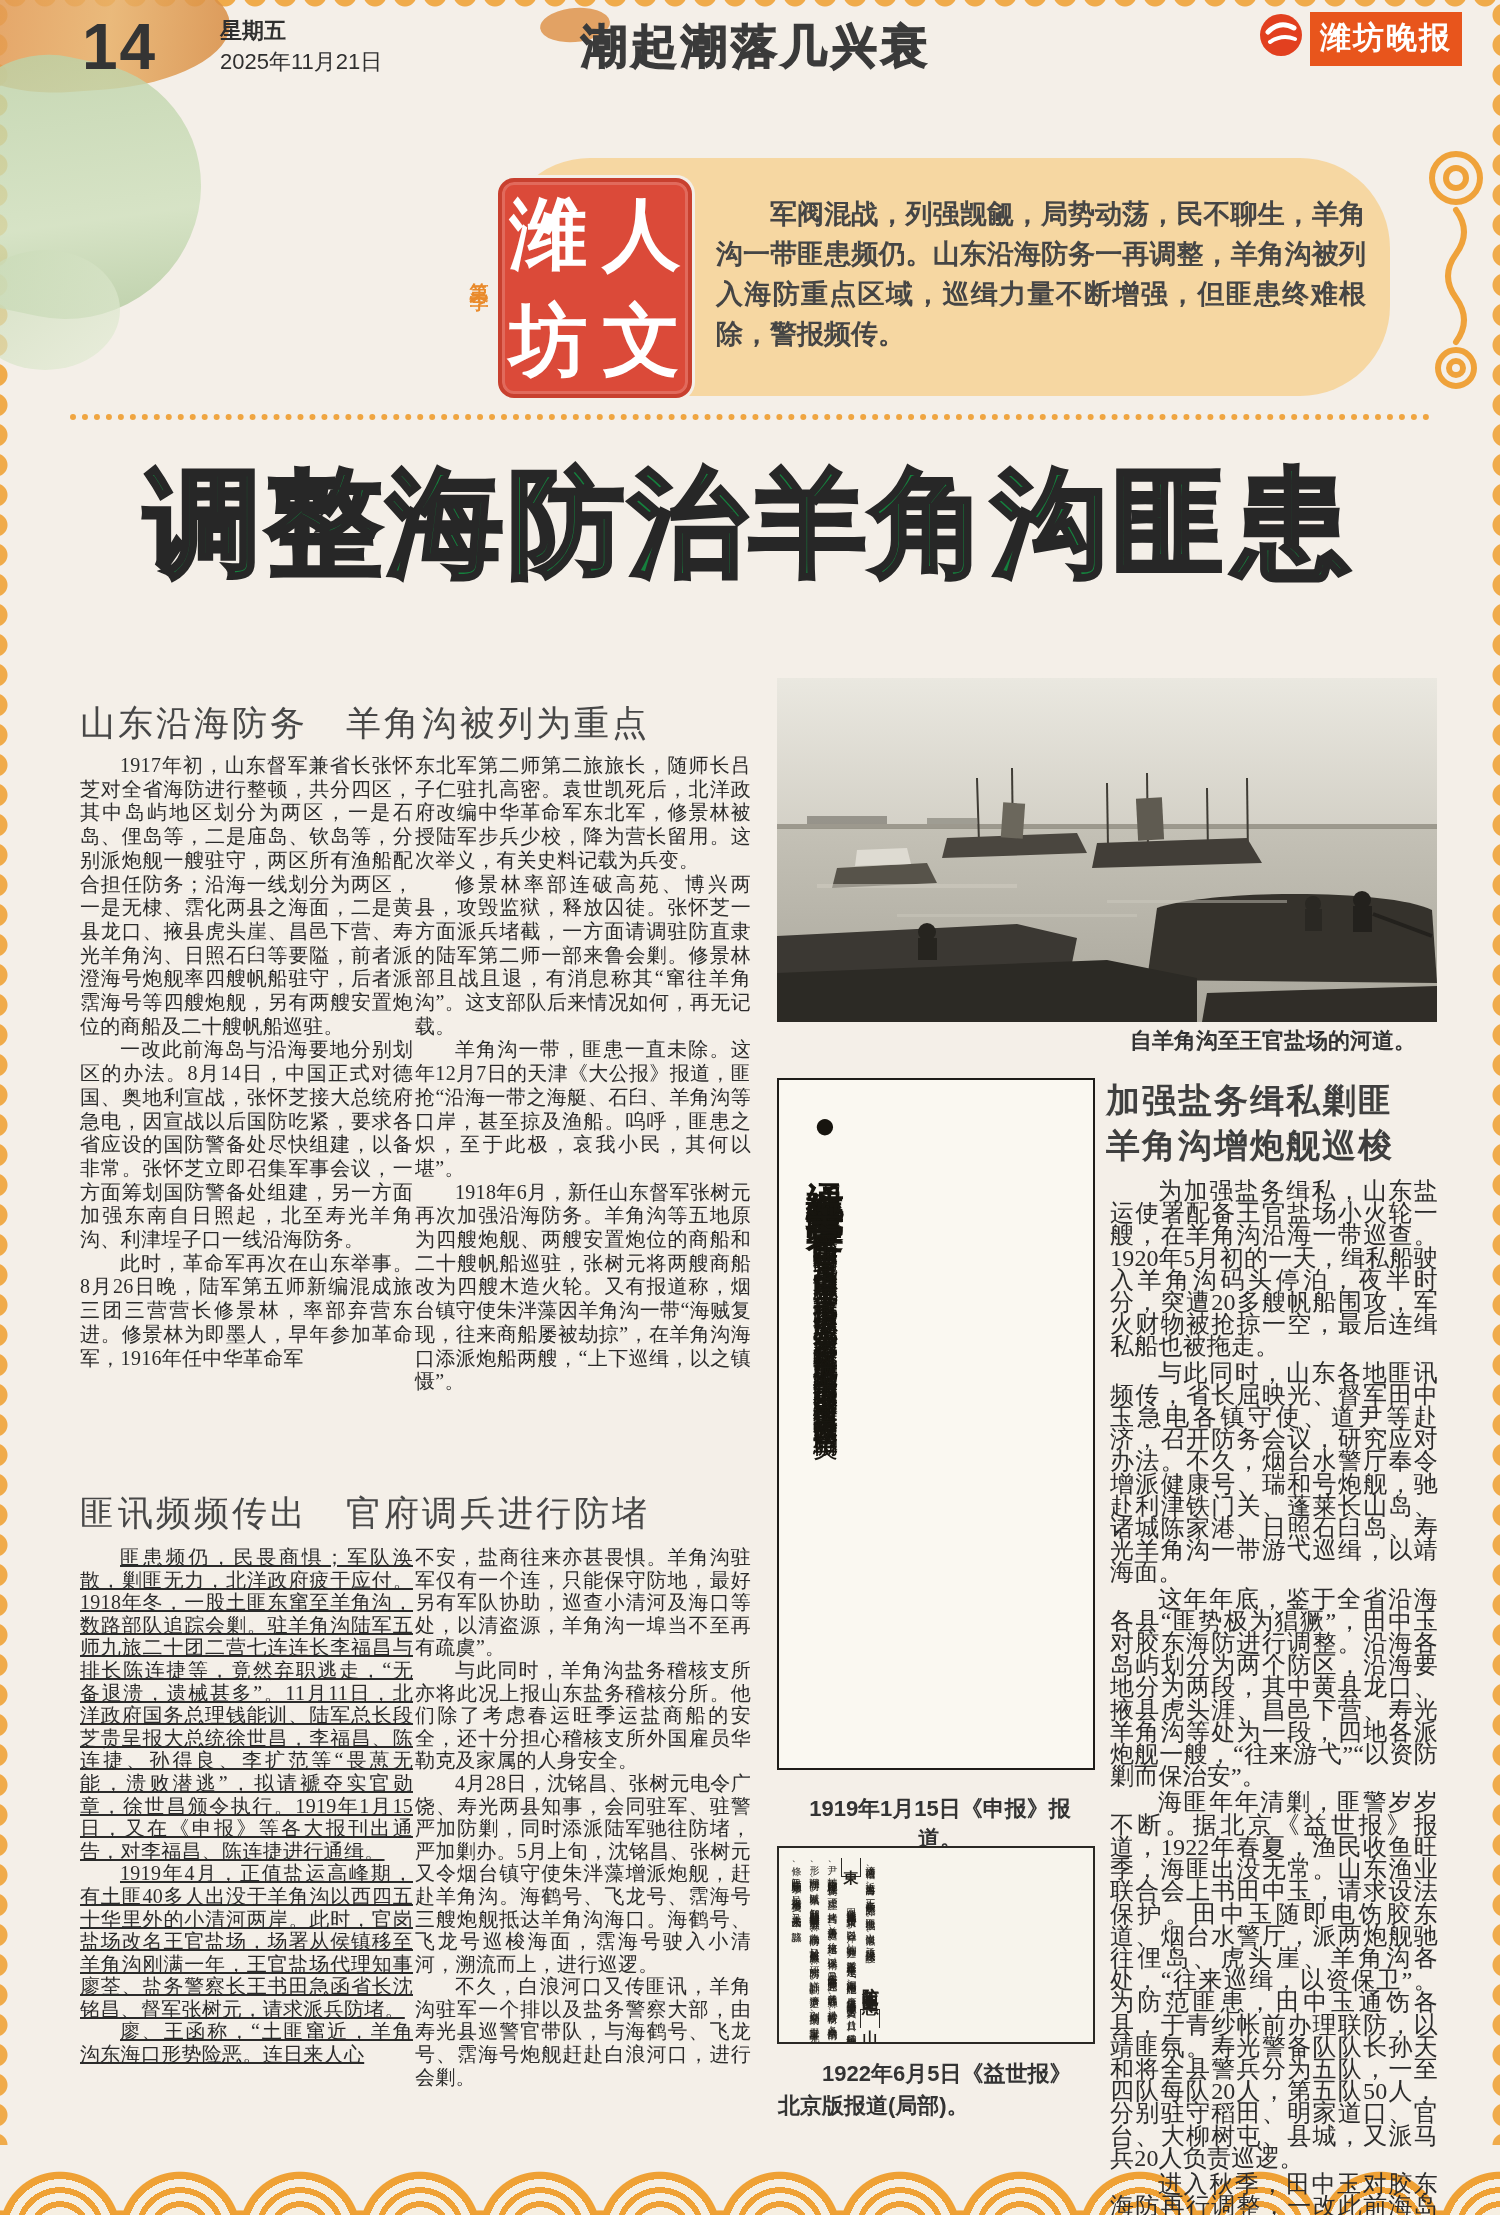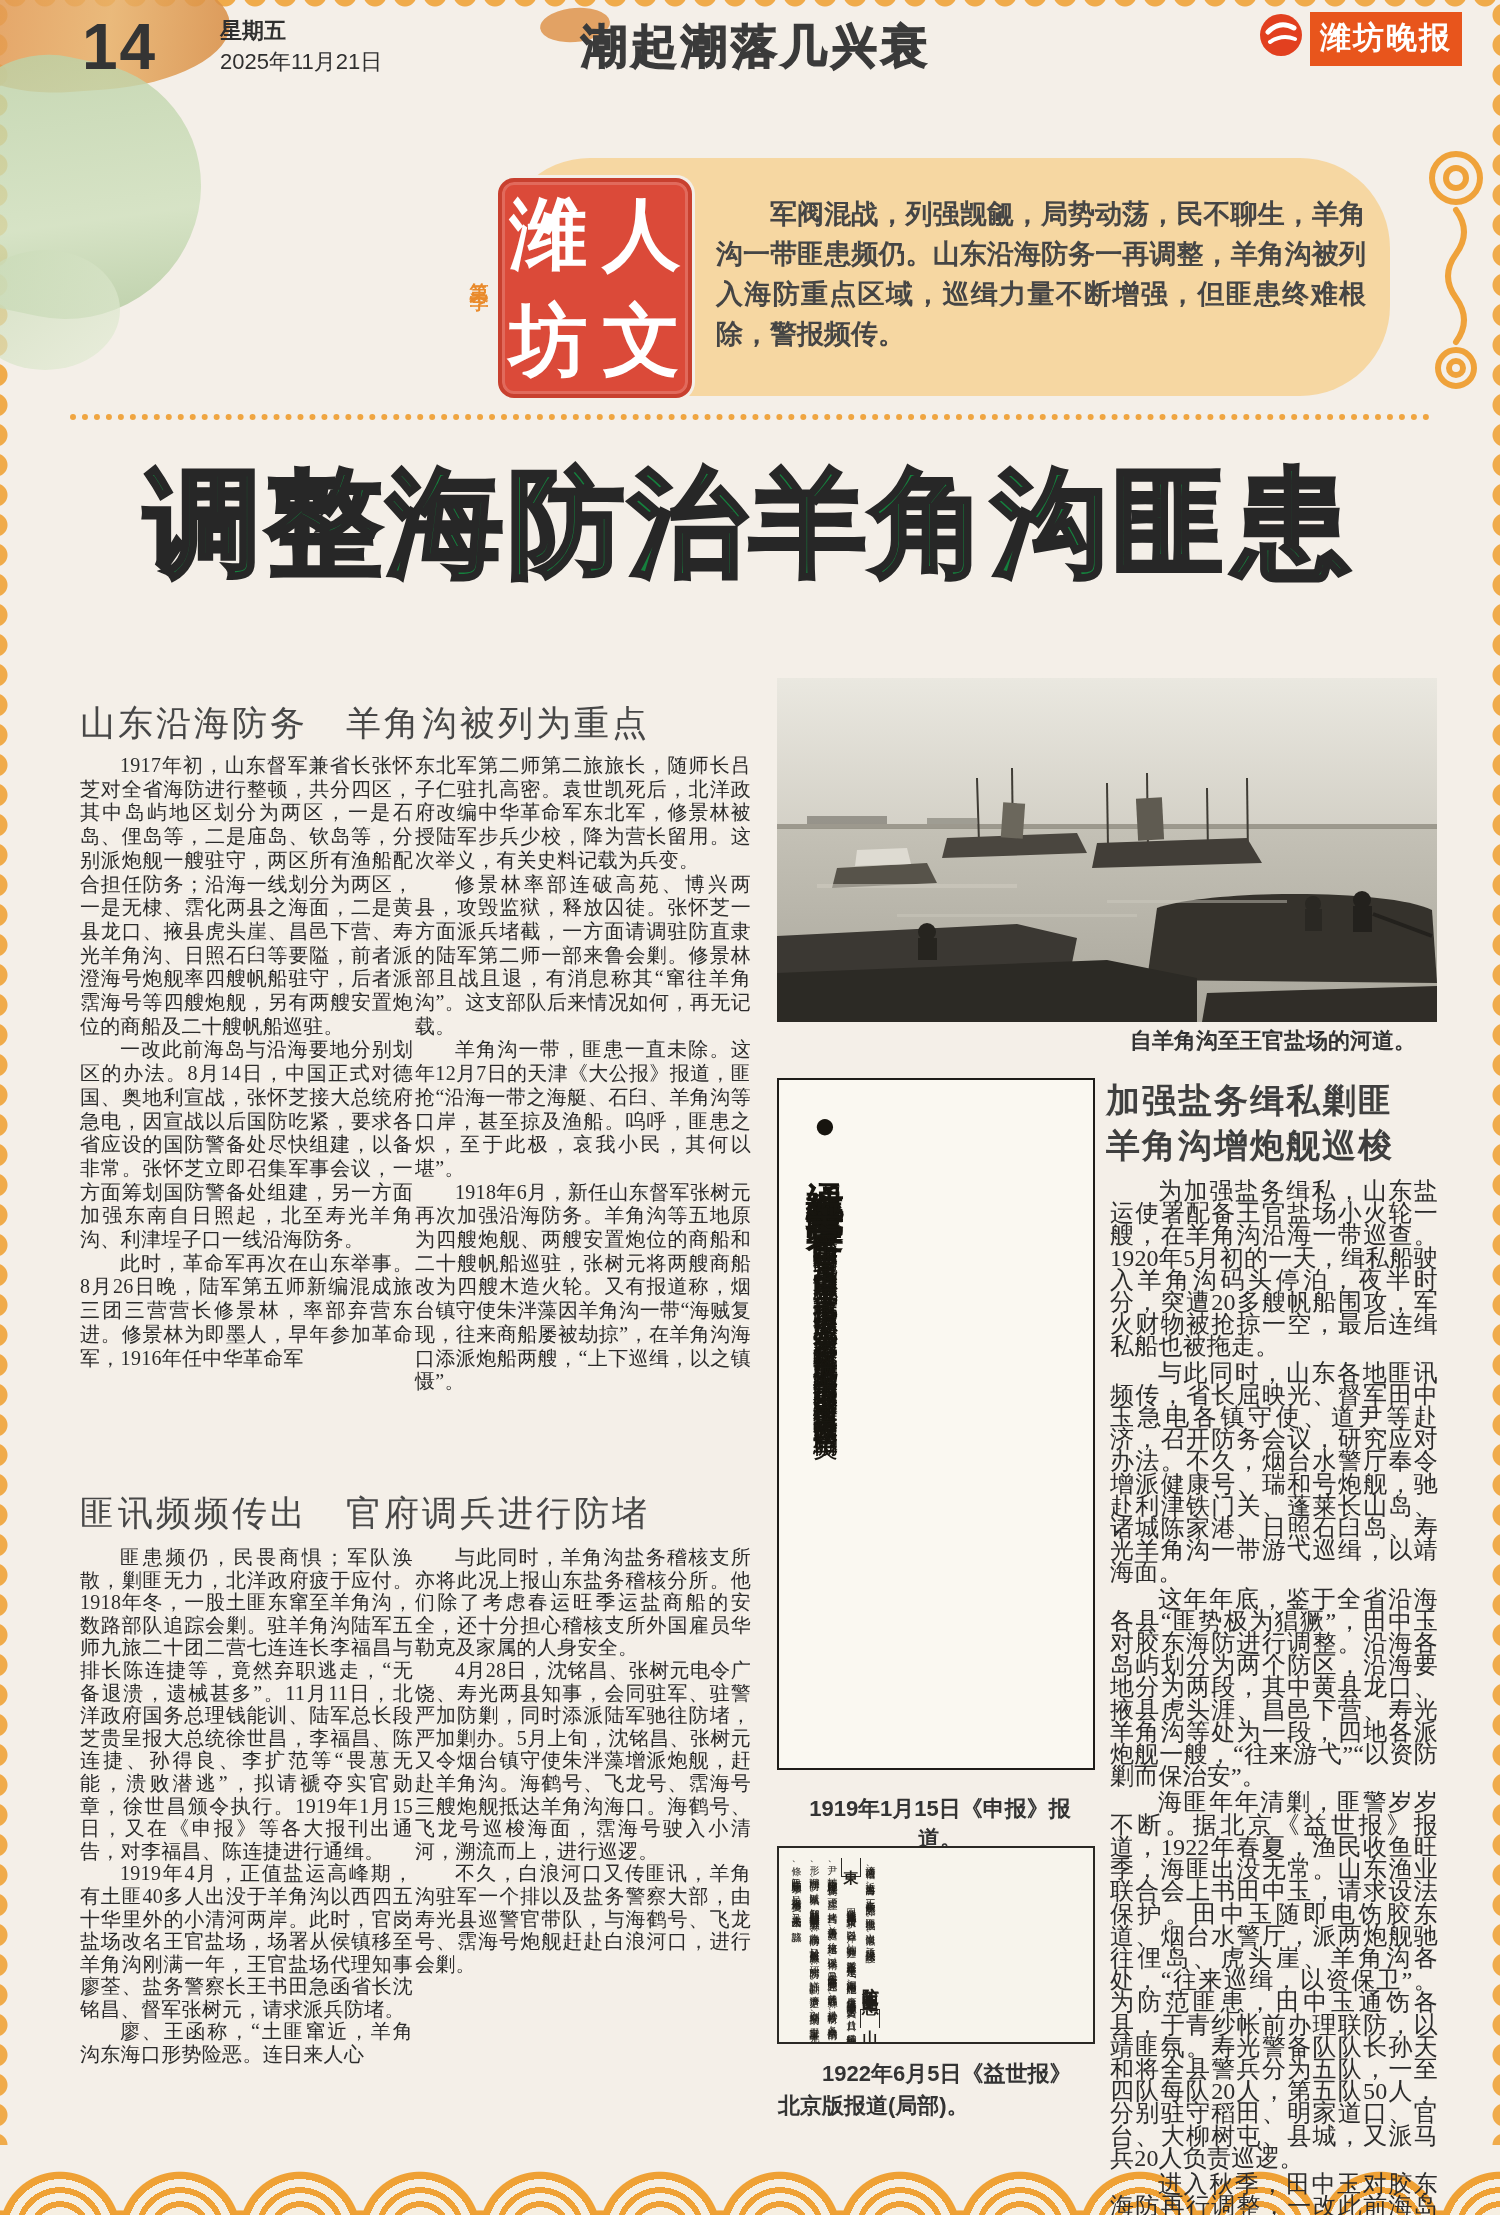--- a/index.html
+++ b/index.html
@@ -193,26 +193,27 @@
       <p>此时，革命军再次在山东举事。8月26日晚，陆军第五师新编混成旅三团三营营长修景林，率部弃营东进。修景林为即墨人，早年参加革命军，1916年任中华革命军</p>
     </div>
   <div class="col s1" style="left:415px;top:754px;width:336px;">
       <p class="cont">东北军第二师第二旅旅长，随师长吕子仁驻扎高密。袁世凯死后，北洋政府改编中华革命军东北军，修景林被授陆军步兵少校，降为营长留用。这次举义，有关史料记载为兵变。</p>
       <p>修景林率部连破高苑、博兴两县，攻毁监狱，释放囚徒。张怀芝一方面派兵堵截，一方面请调驻防直隶的陆军第二师一部来鲁会剿。修景林部且战且退，有消息称其“窜往羊角沟”。这支部队后来情况如何，再无记载。</p>
       <p>羊角沟一带，匪患一直未除。这年12月7日的天津《大公报》报道，匪抢“沿海一带之海艇、石臼、羊角沟等口岸，甚至掠及渔船。呜呼，匪患之炽，至于此极，哀我小民，其何以堪”。</p>
       <p>1918年6月，新任山东督军张树元再次加强沿海防务。羊角沟等五地原为四艘炮舰、两艘安置炮位的商船和二十艘帆船巡驻，张树元将两艘商船改为四艘木造火轮。又有报道称，烟台镇守使朱泮藻因羊角沟一带“海贼复现，往来商船屡被劫掠”，在羊角沟海口添派炮船两艘，“上下巡缉，以之镇慑”。</p>
     </div>
 
   <div class="sec-head" style="left:80px;top:1490px;">匪讯频频传出　官府调兵进行防堵</div>
-  <div class="col s2" style="left:80px;top:1546px;width:333px;">
+  <div class="col s2" style="left:80px;top:1546px;width:333px;text-decoration:underline;">
       <p>匪患频仍，民畏商惧；军队涣散，剿匪无力，北洋政府疲于应付。1918年冬，一股土匪东窜至羊角沟，数路部队追踪会剿。驻羊角沟陆军五师九旅二十团二营七连连长李福昌与排长陈连捷等，竟然弃职逃走，“无备退溃，遗械甚多”。11月11日，北洋政府国务总理钱能训、陆军总长段芝贵呈报大总统徐世昌，李福昌、陈连捷、孙得良、李扩范等“畏葸无能，溃败潜逃”，拟请褫夺实官勋章，徐世昌颁令执行。1919年1月15日，又在《申报》等各大报刊出通告，对李福昌、陈连捷进行通缉。</p>
       <p>1919年4月，正值盐运高峰期，有土匪40多人出没于羊角沟以西四五十华里外的小清河两岸。此时，官岗盐场改名王官盐场，场署从侯镇移至羊角沟刚满一年，王官盐场代理知事廖荃、盐务警察长王书田急函省长沈铭昌、督军张树元，请求派兵防堵。</p>
       <p>廖、王函称，“土匪窜近，羊角沟东海口形势险恶。连日来人心</p>
     </div>
   <div class="col s2" style="left:415px;top:1546px;width:336px;">
+      <p class="cont">不安，盐商往来亦甚畏惧。羊角沟驻军仅有一个连，只能保守防地，最好另有军队协助，巡查小清河及海口等处，以清盗源，羊角沟一埠当不至再有疏虞”。</p>
       <p>与此同时，羊角沟盐务稽核支所亦将此况上报山东盐务稽核分所。他们除了考虑春运旺季运盐商船的安全，还十分担心稽核支所外国雇员华勒克及家属的人身安全。</p>
       <p>4月28日，沈铭昌、张树元电令广饶、寿光两县知事，会同驻军、驻警严加防剿，同时添派陆军驰往防堵，严加剿办。5月上旬，沈铭昌、张树元又令烟台镇守使朱泮藻增派炮舰，赶赴羊角沟。海鹤号、飞龙号、霑海号三艘炮舰抵达羊角沟海口。海鹤号、飞龙号巡梭海面，霑海号驶入小清河，溯流而上，进行巡逻。</p>
       <p>不久，白浪河口又传匪讯，羊角沟驻军一个排以及盐务警察大部，由寿光县巡警官带队，与海鹤号、飞龙号、霑海号炮舰赶赴白浪河口，进行会剿。</p>
     </div>
 
   <div class="clip1">
     <div class="clip1-inner">
       <span class="clip1-title">●通緝棄職潛逃之軍官</span>
       <span class="clip1-body">陸軍步兵第二十團二營七連連長李福昌係山東滋陽縣人現年三十三歲又七連排長陳連提係山東歷城縣人年三十六歲因奉該營長命令在羊角溝地方剿辦土匪乃均棄職潛逃故由陸軍部通令查緝前日松滬護軍使署准咨後昨已飭屬一體協緝矣</span>
     </div>

